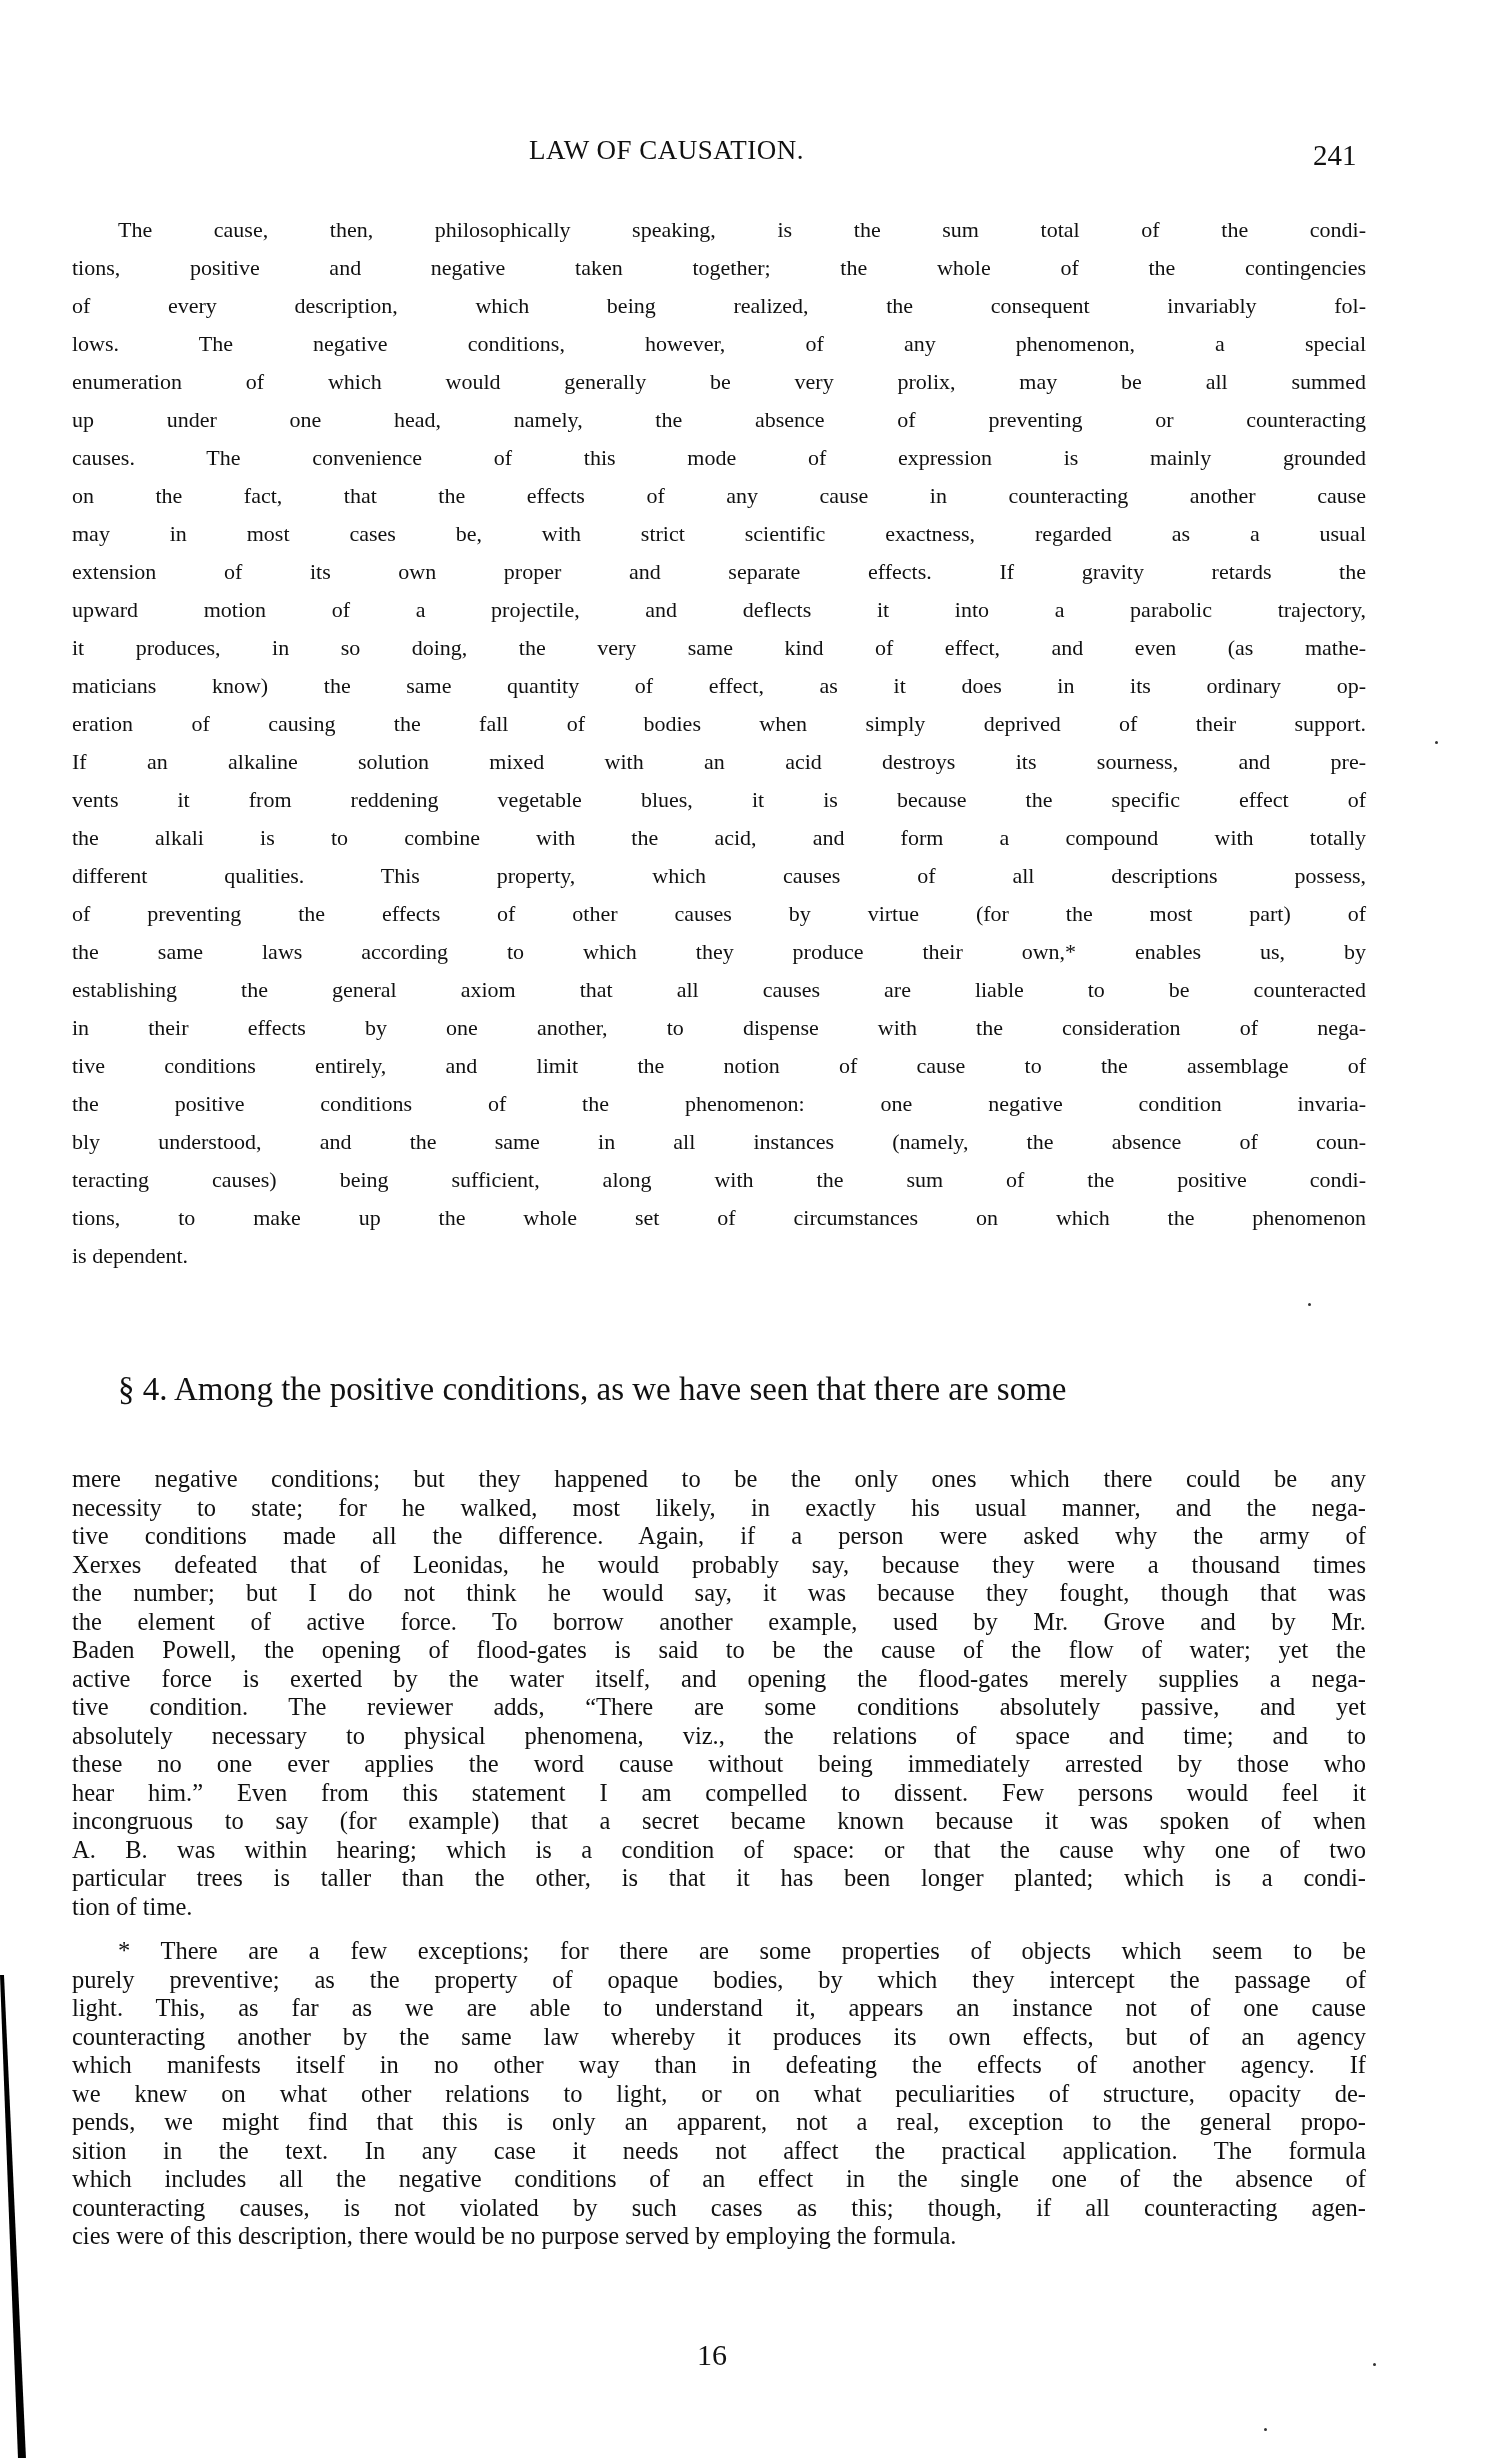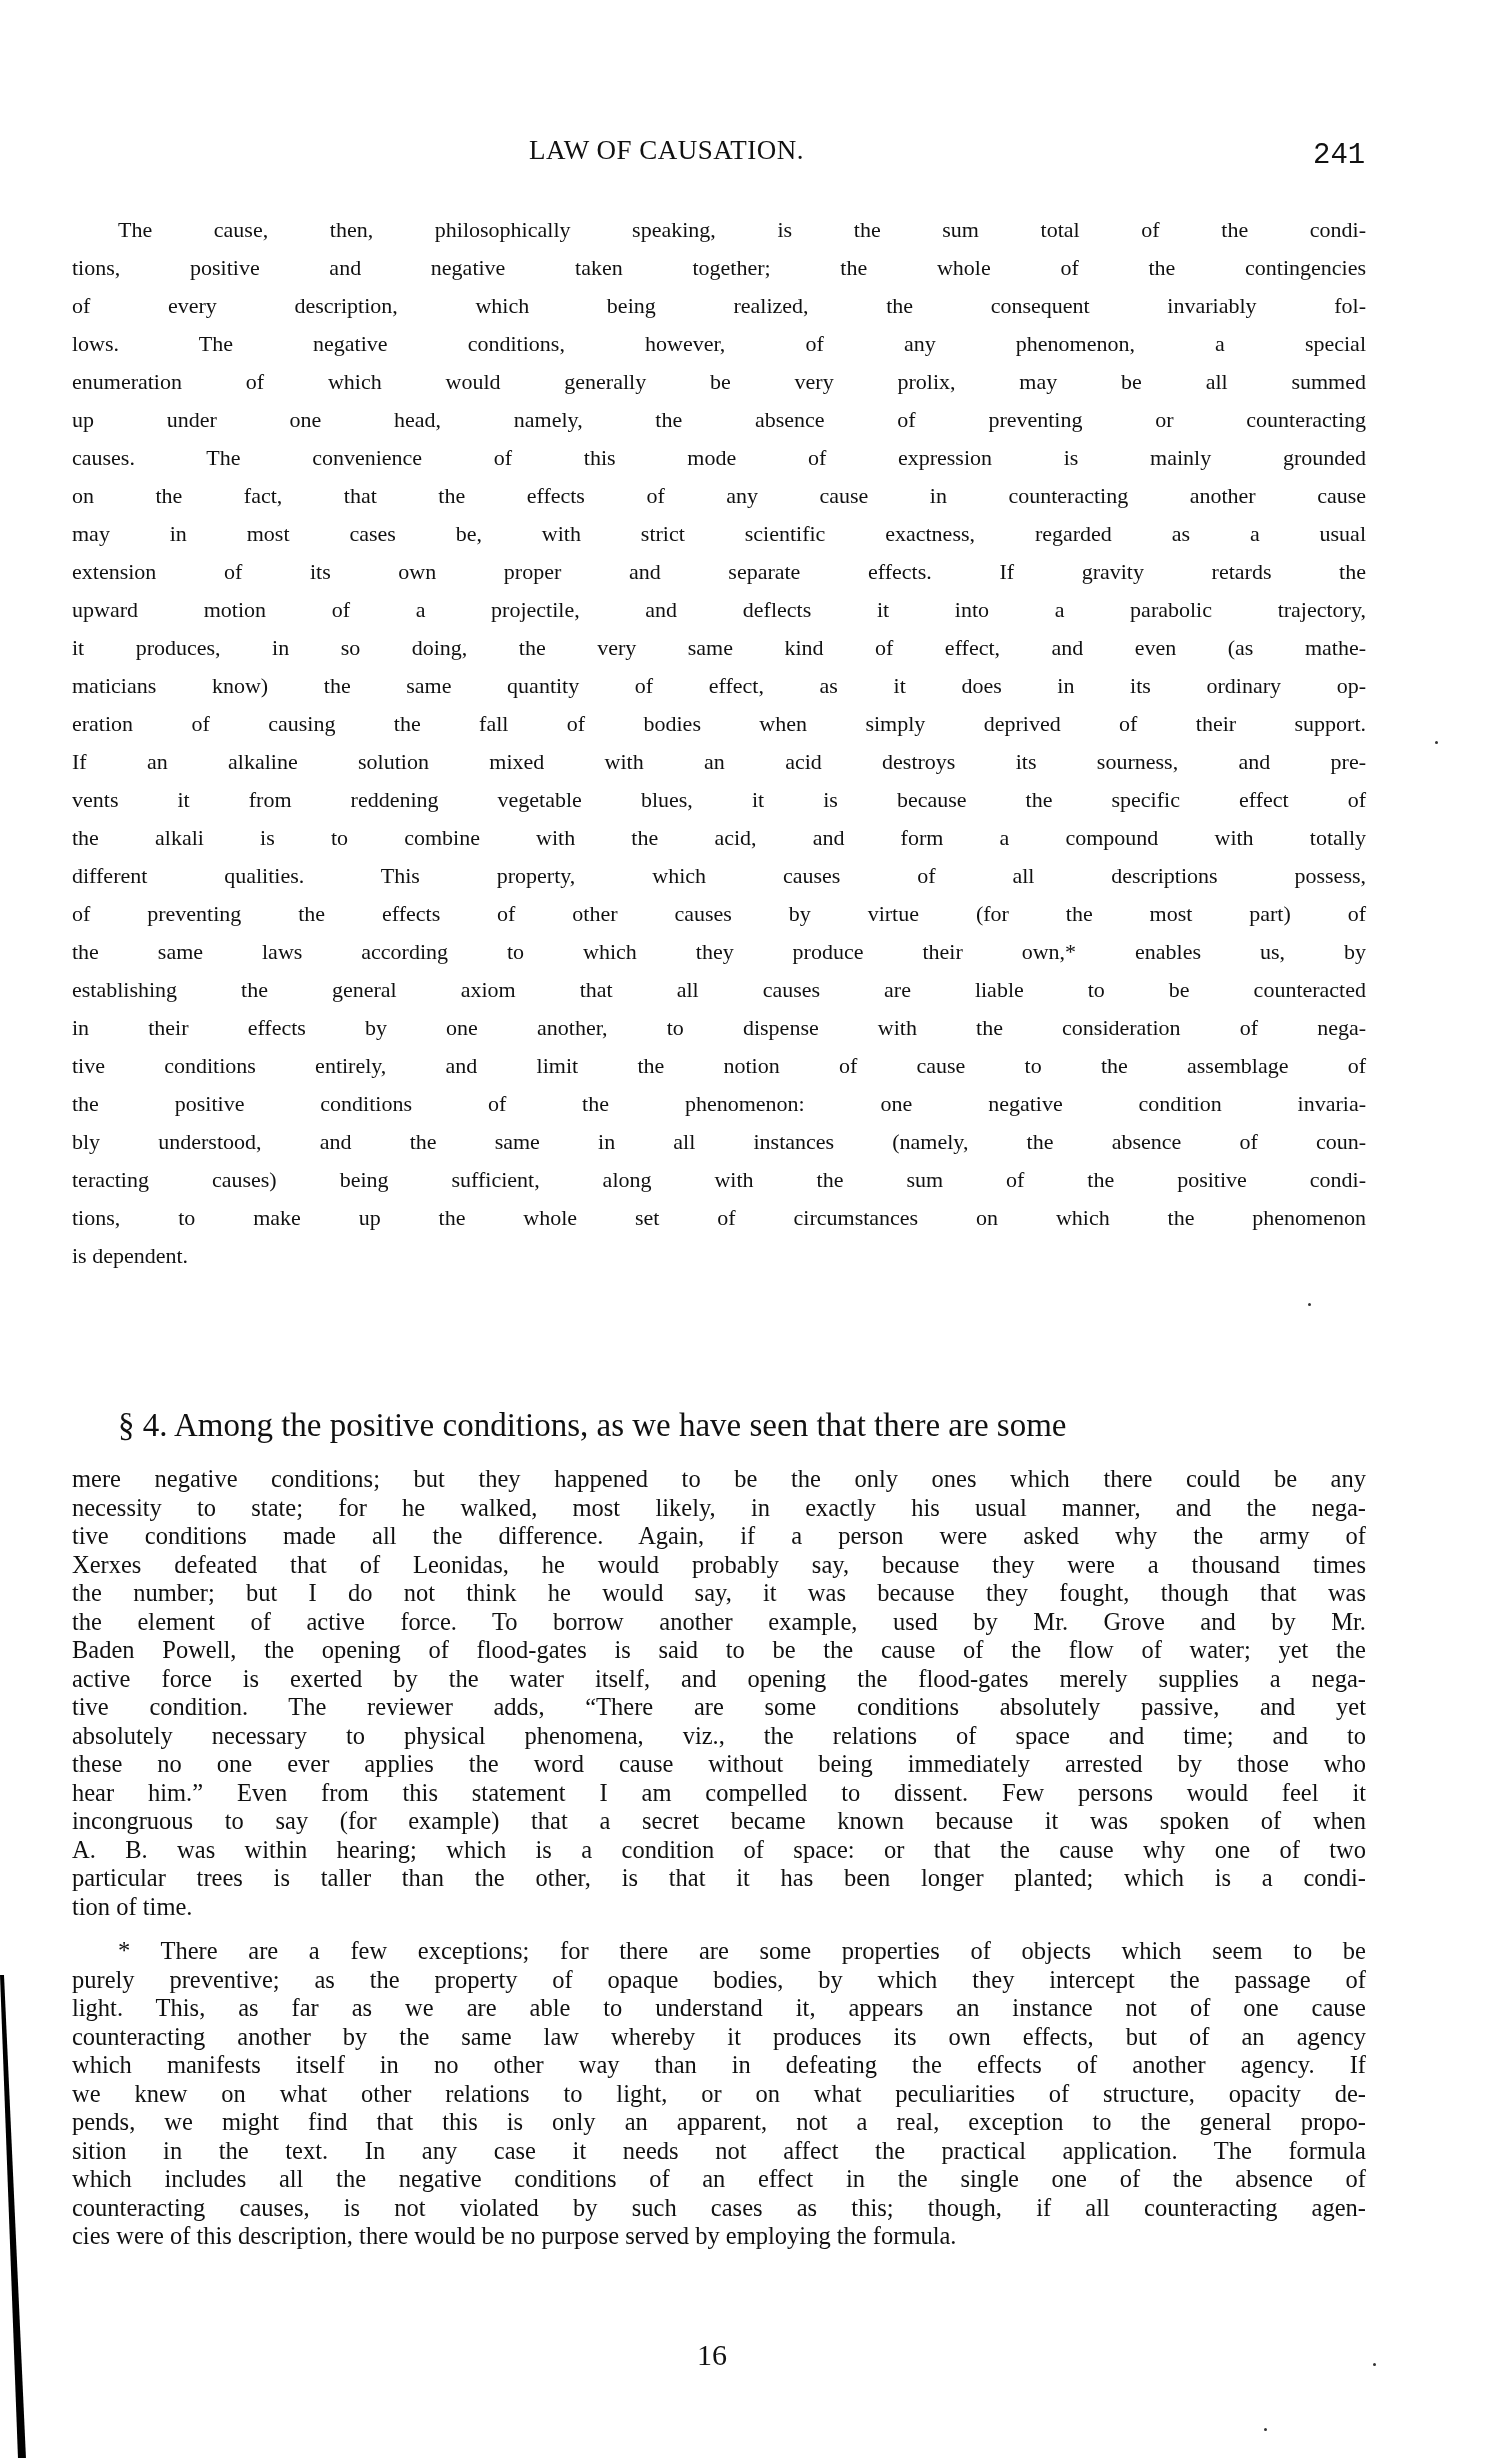--- a/index.html
+++ b/index.html
@@ -1,25 +1,25 @@
 <!DOCTYPE html>
 <html><head>
 <meta charset="utf-8">
 <style>
   html, body { margin: 0; padding: 0; background: #ffffff; }
   body { width: 1487px; height: 2459px; position: relative; overflow: hidden; color: #111; font-family: "Liberation Serif", "DejaVu Serif", serif; }
   .page { position: absolute; left: 0; top: 0; width: 1487px; height: 2459px; }
   .running-head { position: absolute; top: 135px; left: 0; width: 1218px; height: 40px; }
   .running-title { position: absolute; left: 529px; top: 0; font-size: 27px; letter-spacing: 0.5px; }
-  .page-number { position: absolute; left: 1313px; top: 4px; font-size: 29px; font-family: Liberation Mono, monospace; }
+  .page-number { position: absolute; left: 1313px; top: 4px; font-size: 29px; }
   .main { position: absolute; left: 72px; top: 211px; width: 1294px; font-size: 22px; line-height: 38px; text-align: justify; }
   .line { display: block; text-align: justify; text-align-last: justify; white-space: nowrap; }
   .line.last { text-align-last: left; }
   .indent { padding-left: 46px; }
-  .section { position: absolute; left: 72px; top: 1370px; width: 1294px; font-size: 33px; line-height: 38px; margin-top: 36px; }
+  .section { position: absolute; left: 72px; top: 1370px; width: 1294px; font-size: 33px; line-height: 38px; }
   .notes { position: absolute; left: 72px; top: 1465px; width: 1294px; font-size: 24.5px; line-height: 28.5px; }
   .notes .line { letter-spacing: 0; }
   .footnote { margin-top: 16px; }
   .signature { position: absolute; left: 697px; top: 2338px; font-size: 30px; }
   .edge-bar { position: absolute; left: 0; top: 1975px; width: 26px; height: 484px; }
   .speck { position: absolute; width: 3px; height: 3px; background: #333; border-radius: 50%; }
 </style>
 </head>
 <body>
 

